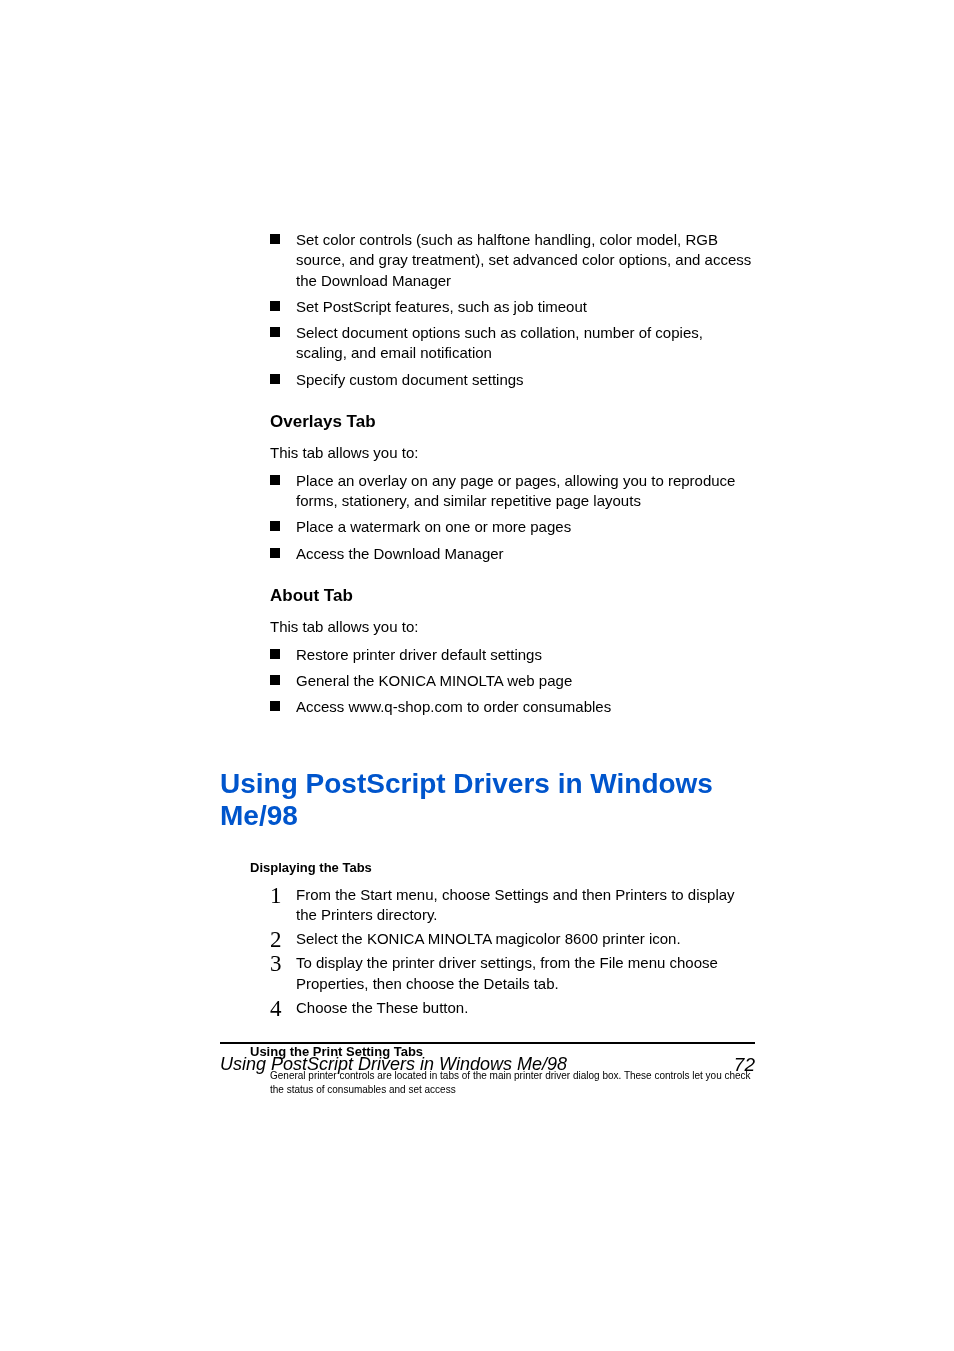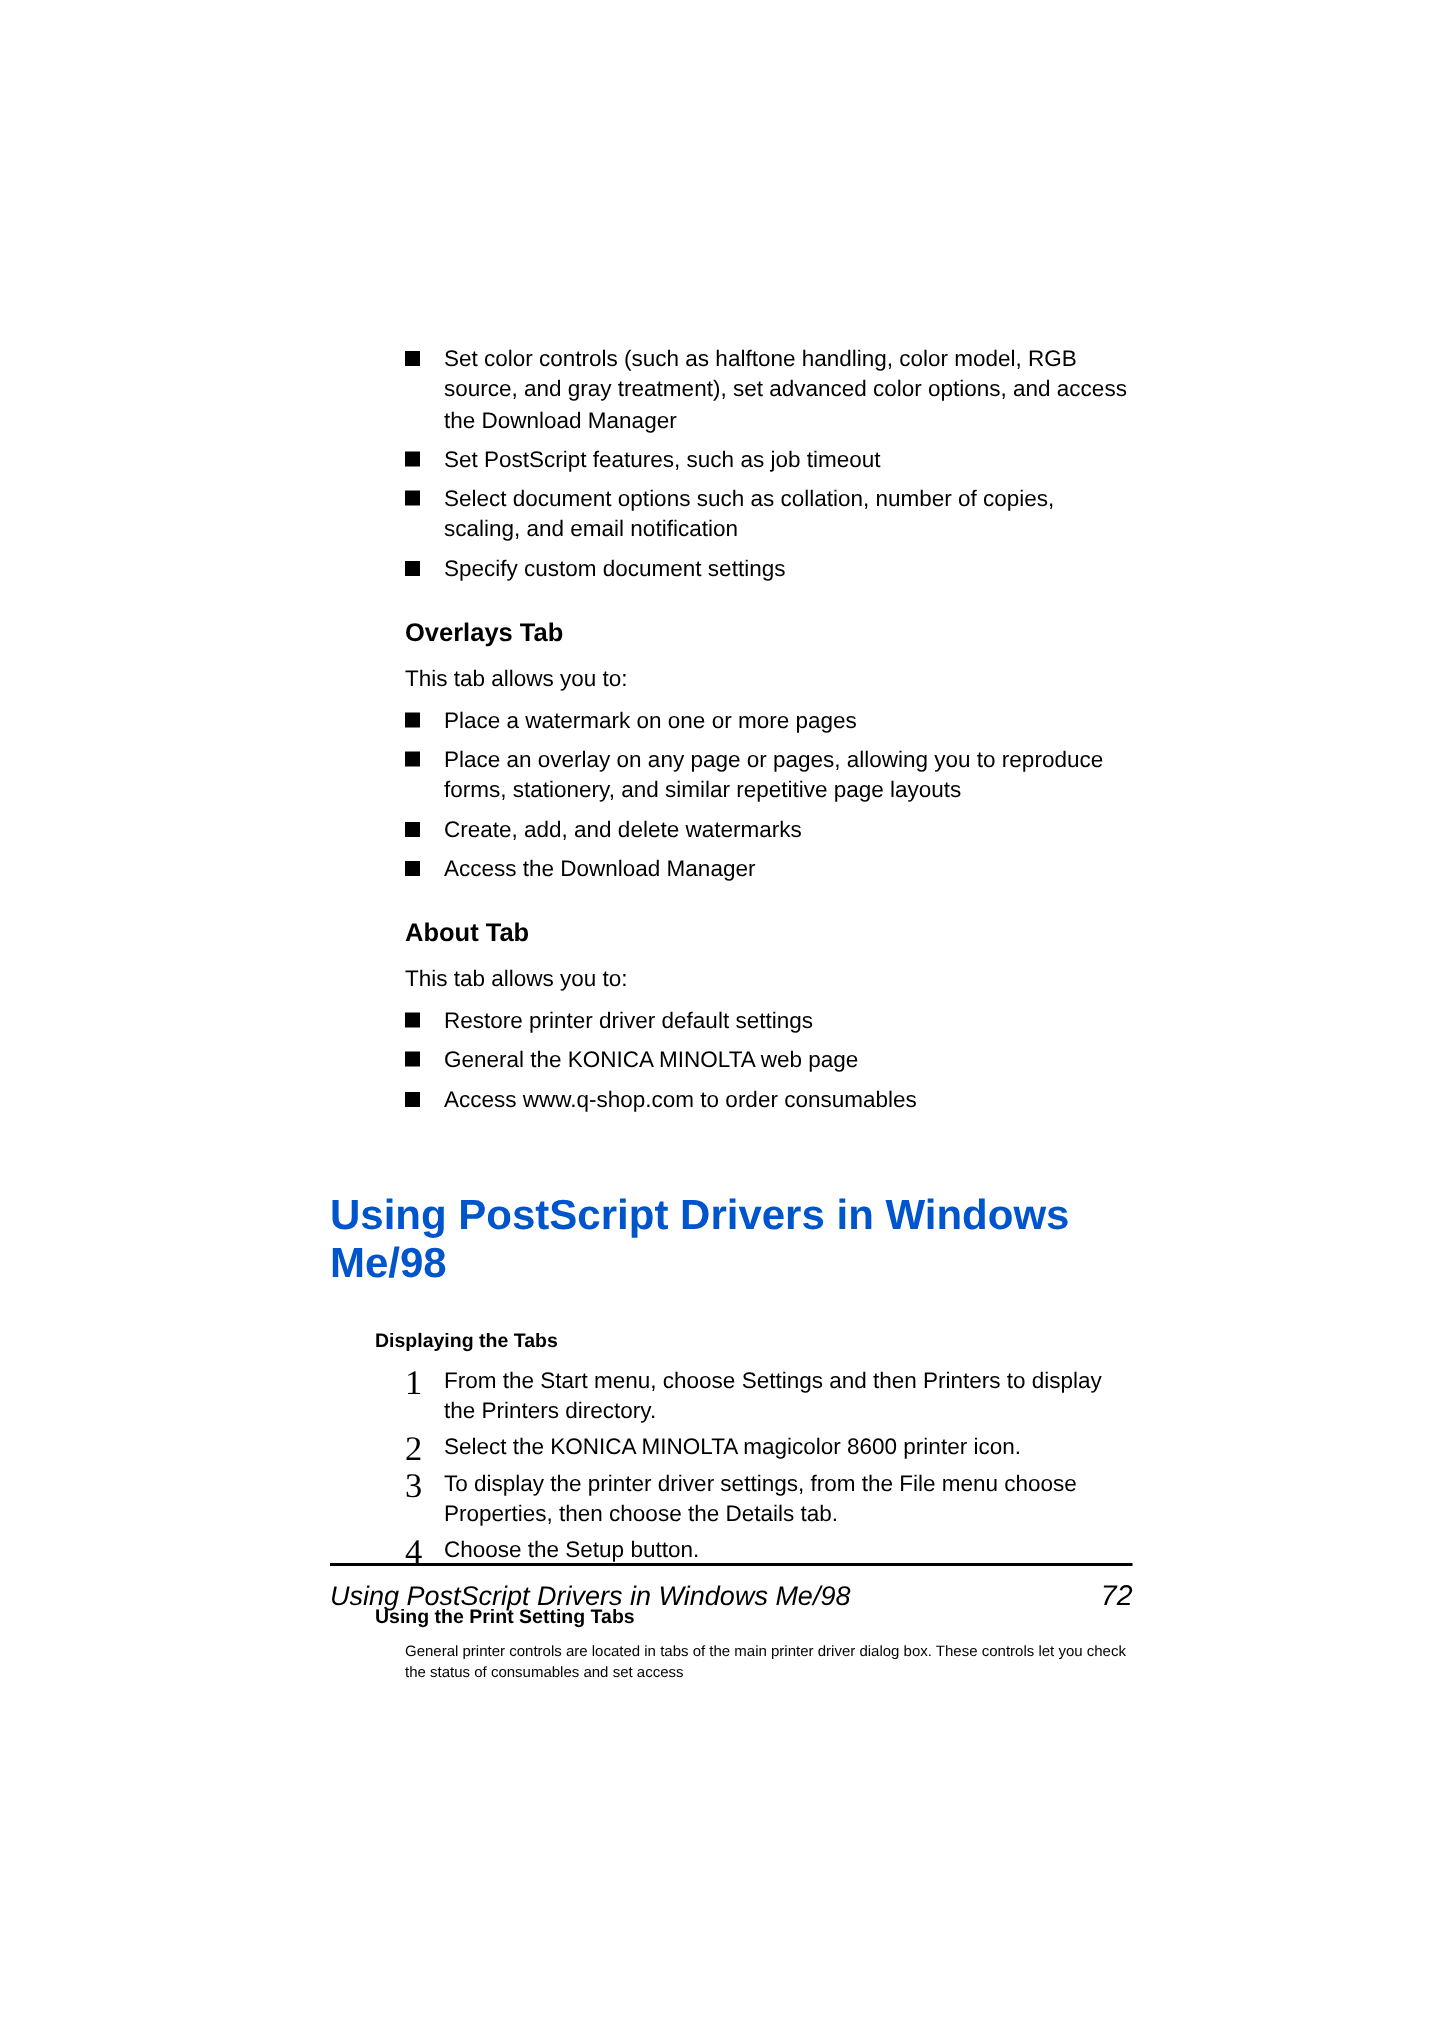--- a/index.html
+++ b/index.html
@@ -124,44 +124,43 @@
     <ul class="bullet-list">
       <li>Set color controls (such as halftone handling, color model, RGB source, and gray treatment), set advanced color options, and access the Download Manager</li>
       <li>Set PostScript features, such as job timeout</li>
       <li>Select document options such as collation, number of copies, scaling, and email notification</li>
       <li>Specify custom document settings</li>
     </ul>
 
     <div class="h3">Overlays Tab</div>
     <div class="intro">This tab allows you to:</div>
     <ul class="bullet-list">
+      <li>Place an overlay on any page or pages, allowing you to reproduce forms, stationery, and similar repetitive page layouts</li>
       <li>Place a watermark on one or more pages</li>
-      <li>Place an overlay on any page or pages, allowing you to reproduce forms, stationery, and similar repetitive page layouts</li>
-      <li>Create, add, and delete watermarks</li>
       <li>Access the Download Manager</li>
     </ul>
 
     <div class="h3">About Tab</div>
     <div class="intro">This tab allows you to:</div>
     <ul class="bullet-list">
       <li>Restore printer driver default settings</li>
       <li>General the KONICA MINOLTA web page</li>
       <li>
         <span>Access </span><span class="link">www.q-shop.com</span><span> to order consumables</span>
       </li>
     </ul>
 
     <div class="h1">Using PostScript Drivers in Windows Me/98</div>
 
     <div class="h2">Displaying the Tabs</div>
     <ol class="num-list">
       <li><span class="num">1</span><span>From the Start menu, choose Settings and then Printers to display the Printers directory.</span></li>
       <li><span class="num">2</span><span>Select the KONICA MINOLTA magicolor 8600 printer icon.</span></li>
       <li><span class="num">3</span><span>To display the printer driver settings, from the File menu choose Properties, then choose the Details tab.</span></li>
-      <li><span class="num">4</span><span>Choose the Setup button.</span></li>
+      <li><span class="num">4</span><span>Choose the These button.</span></li>
     </ol>
 
     <div class="h2" style="margin-top:26px;">Using the Print Setting Tabs</div>
     <div class="body-text">General printer controls are located in tabs of the main printer driver dialog box. These controls let you check the status of consumables and set access</div>
 
   </div>
 </div>
 
 <div class="footer">
   <div class="footer-row">

